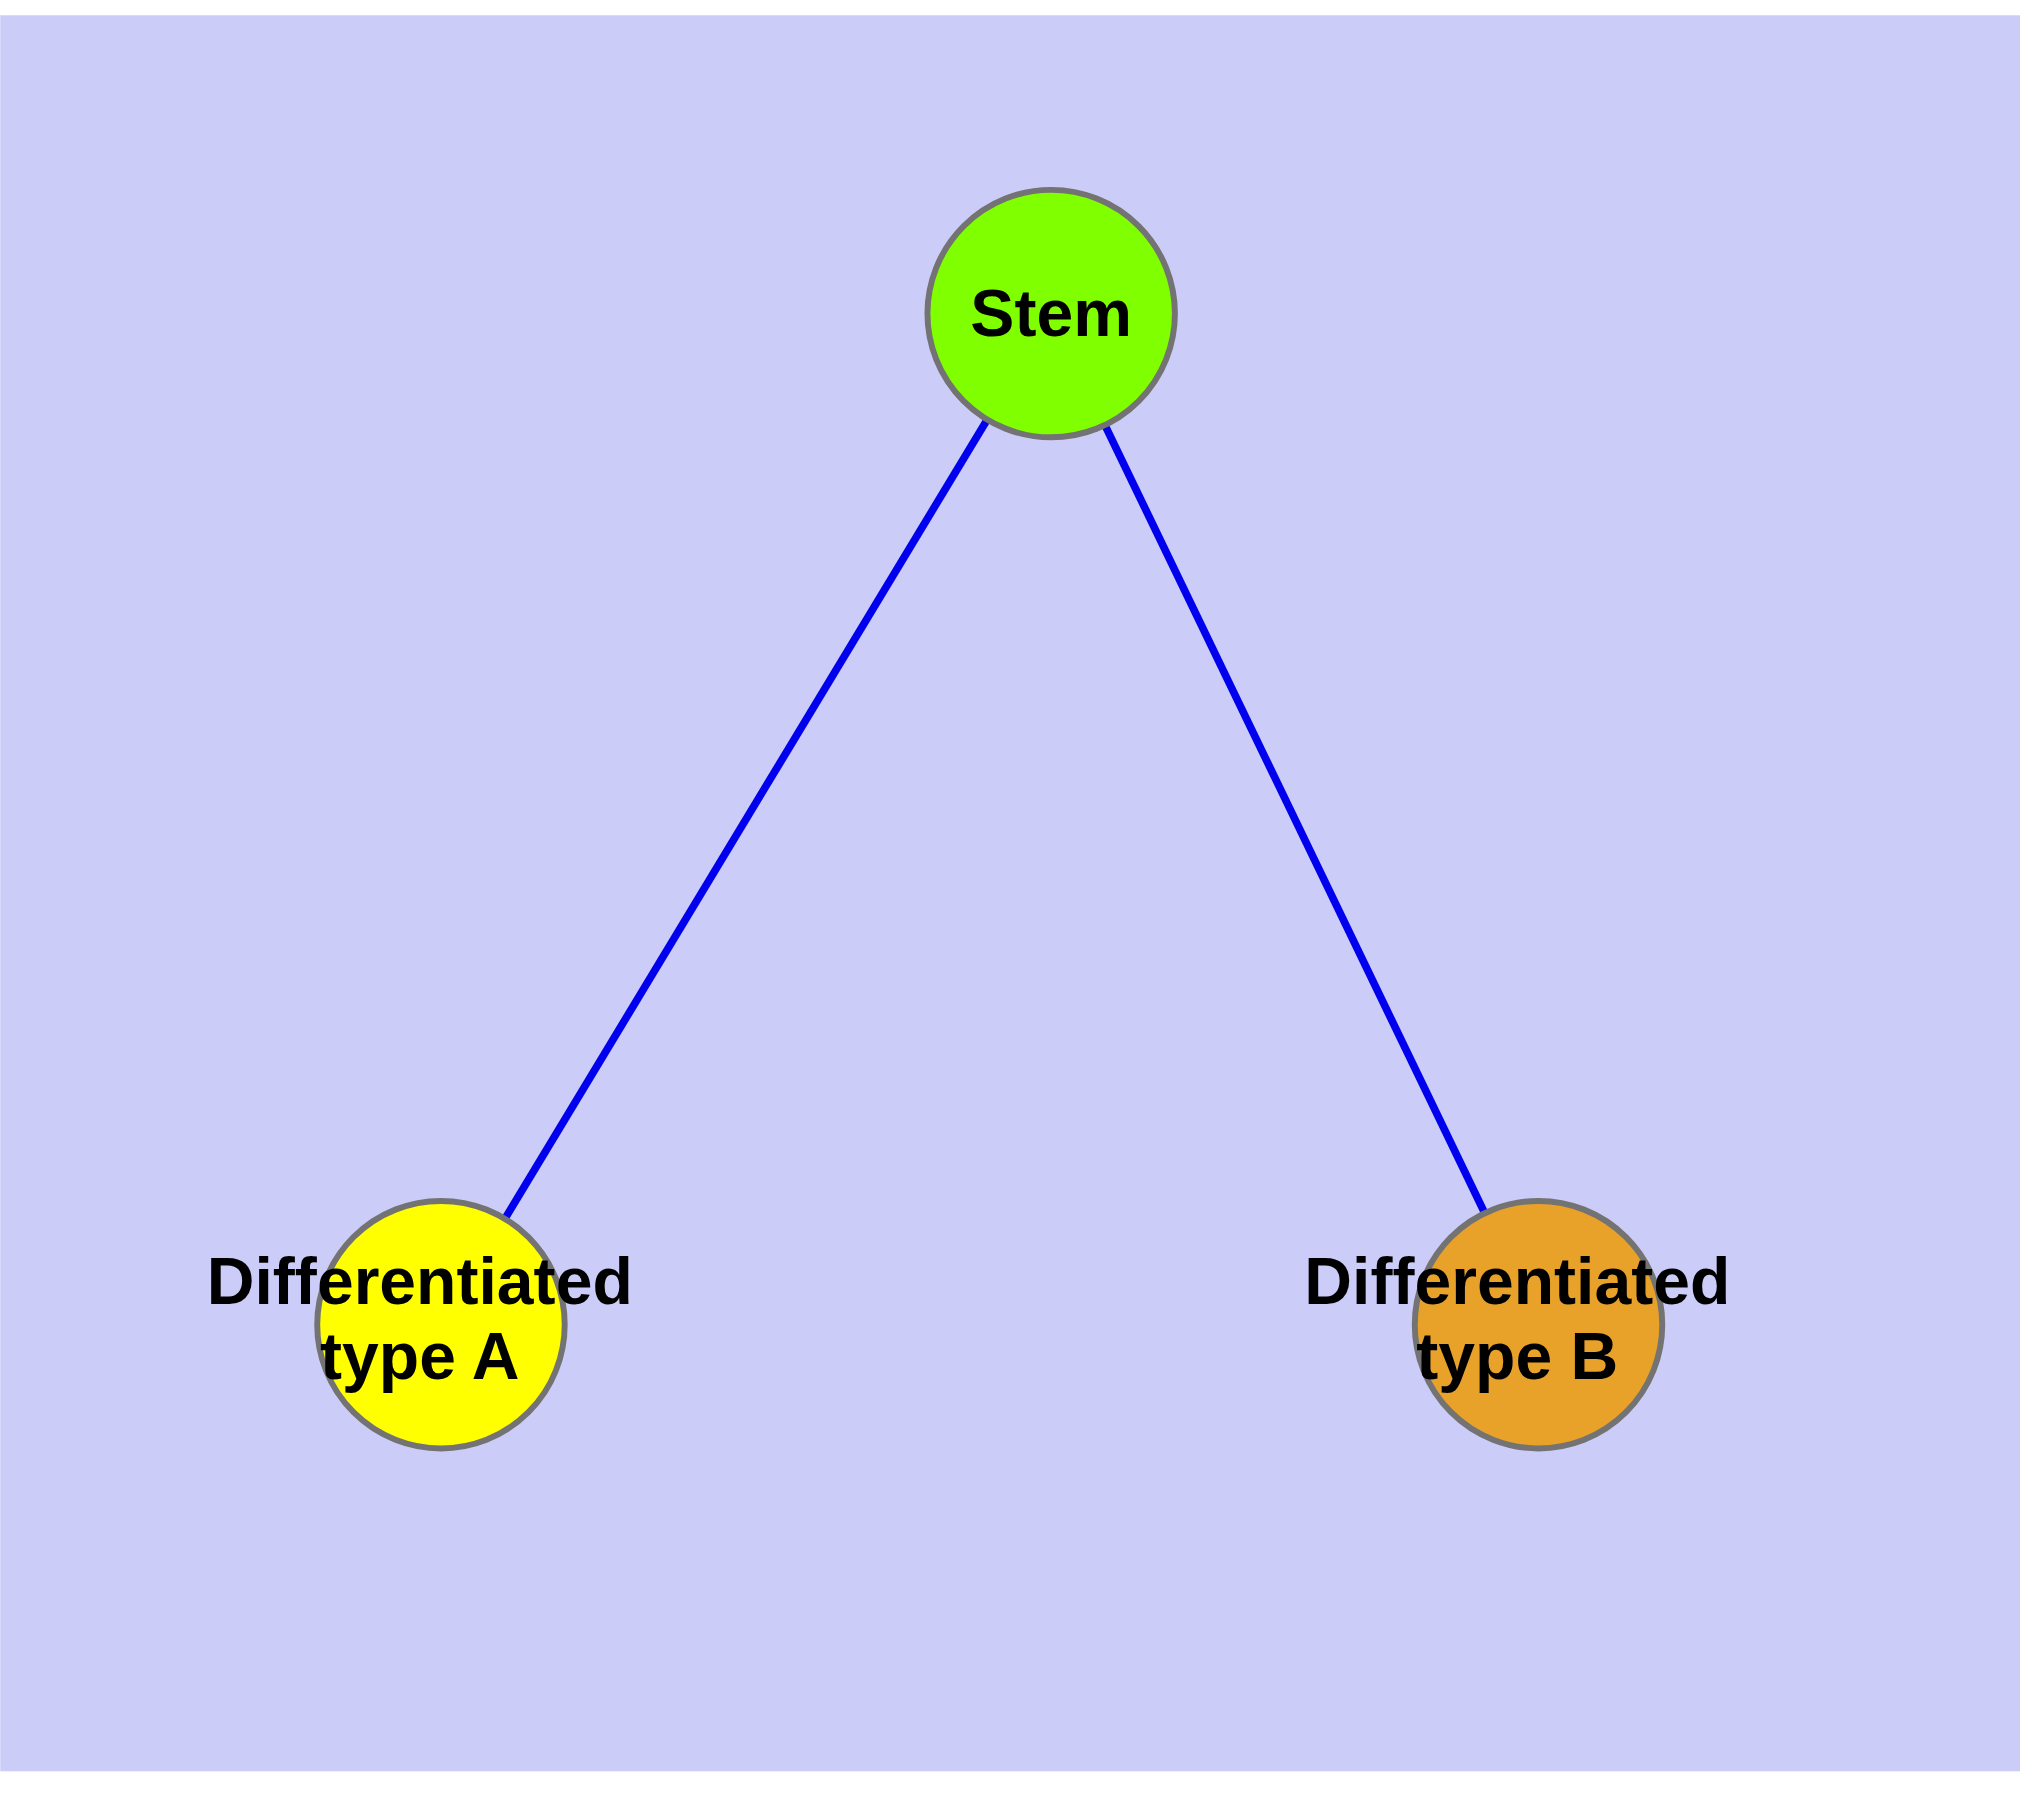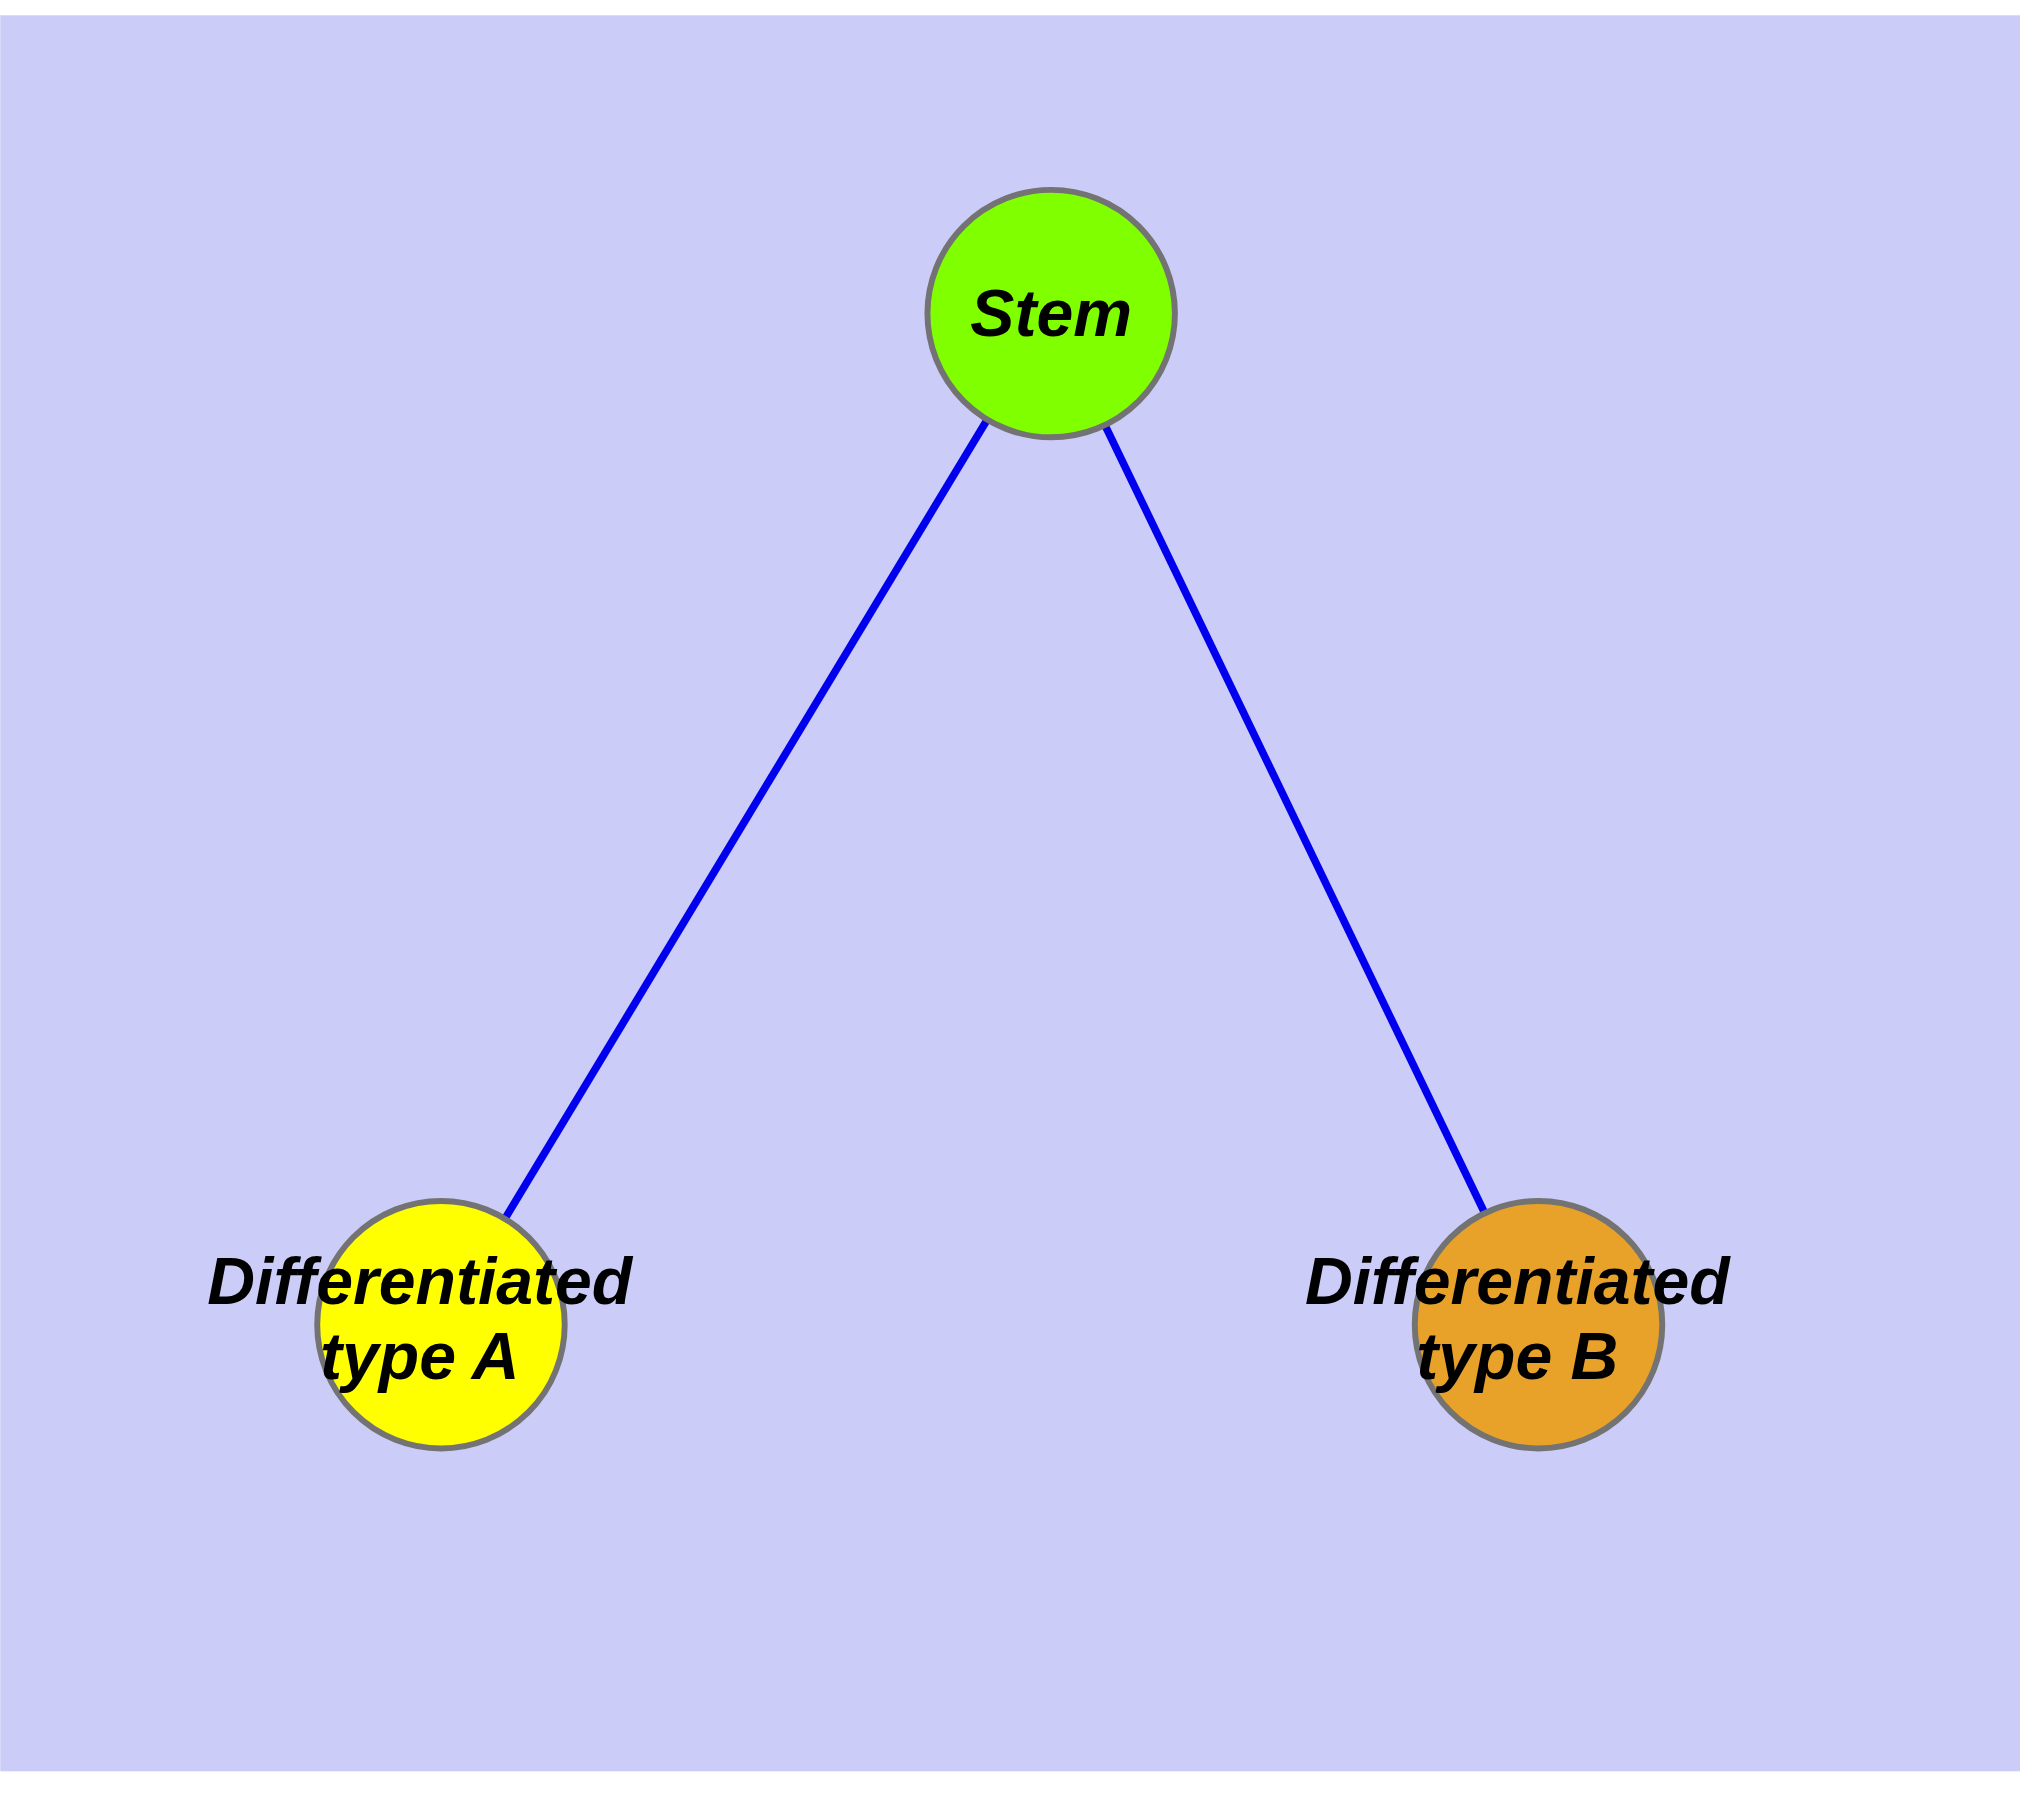--- a/index.html
+++ b/index.html
@@ -6,21 +6,20 @@
     margin: 0;
     padding: 0;
     background: #ffffff;
   }
   #canvas {
     position: relative;
     width: 2021px;
     height: 1812px;
     overflow: hidden;
     font-family: "Liberation Sans", sans-serif;
-    font-style: italic;
   }
   #graph-svg {
     position: absolute;
     left: 0;
     top: 0;
     width: 2021px;
     height: 1812px;
     display: block;
   }
   .node-label {

